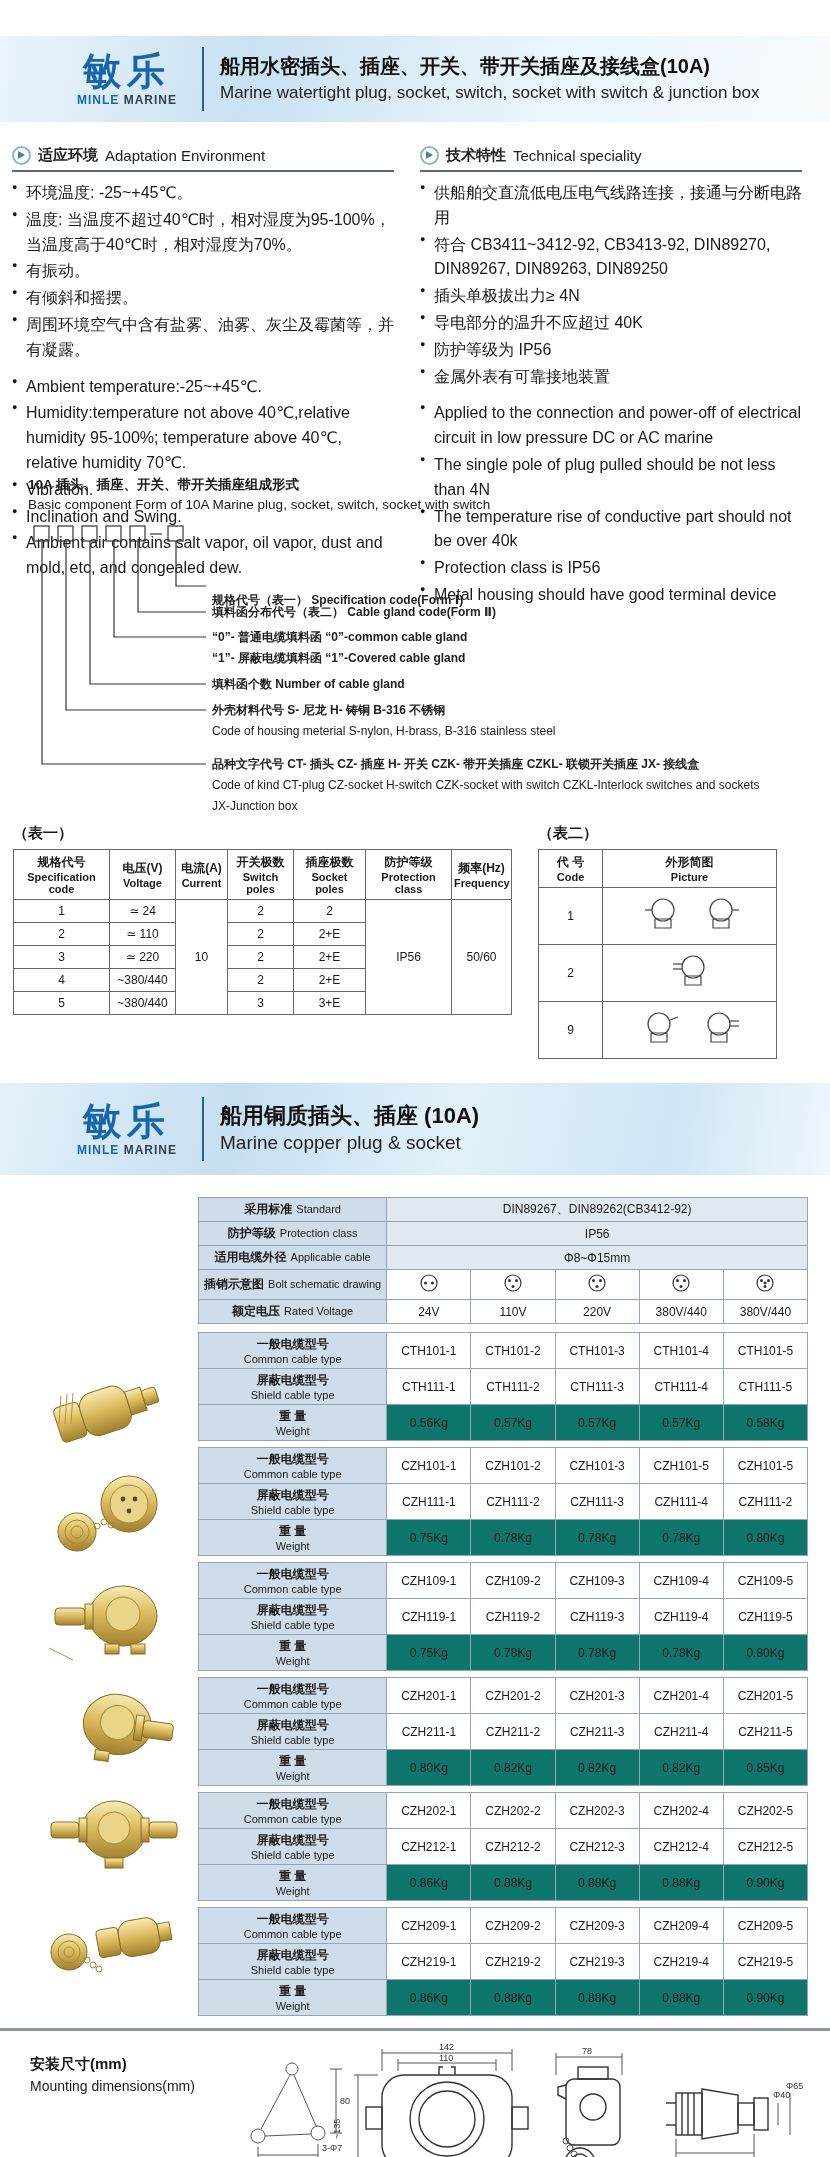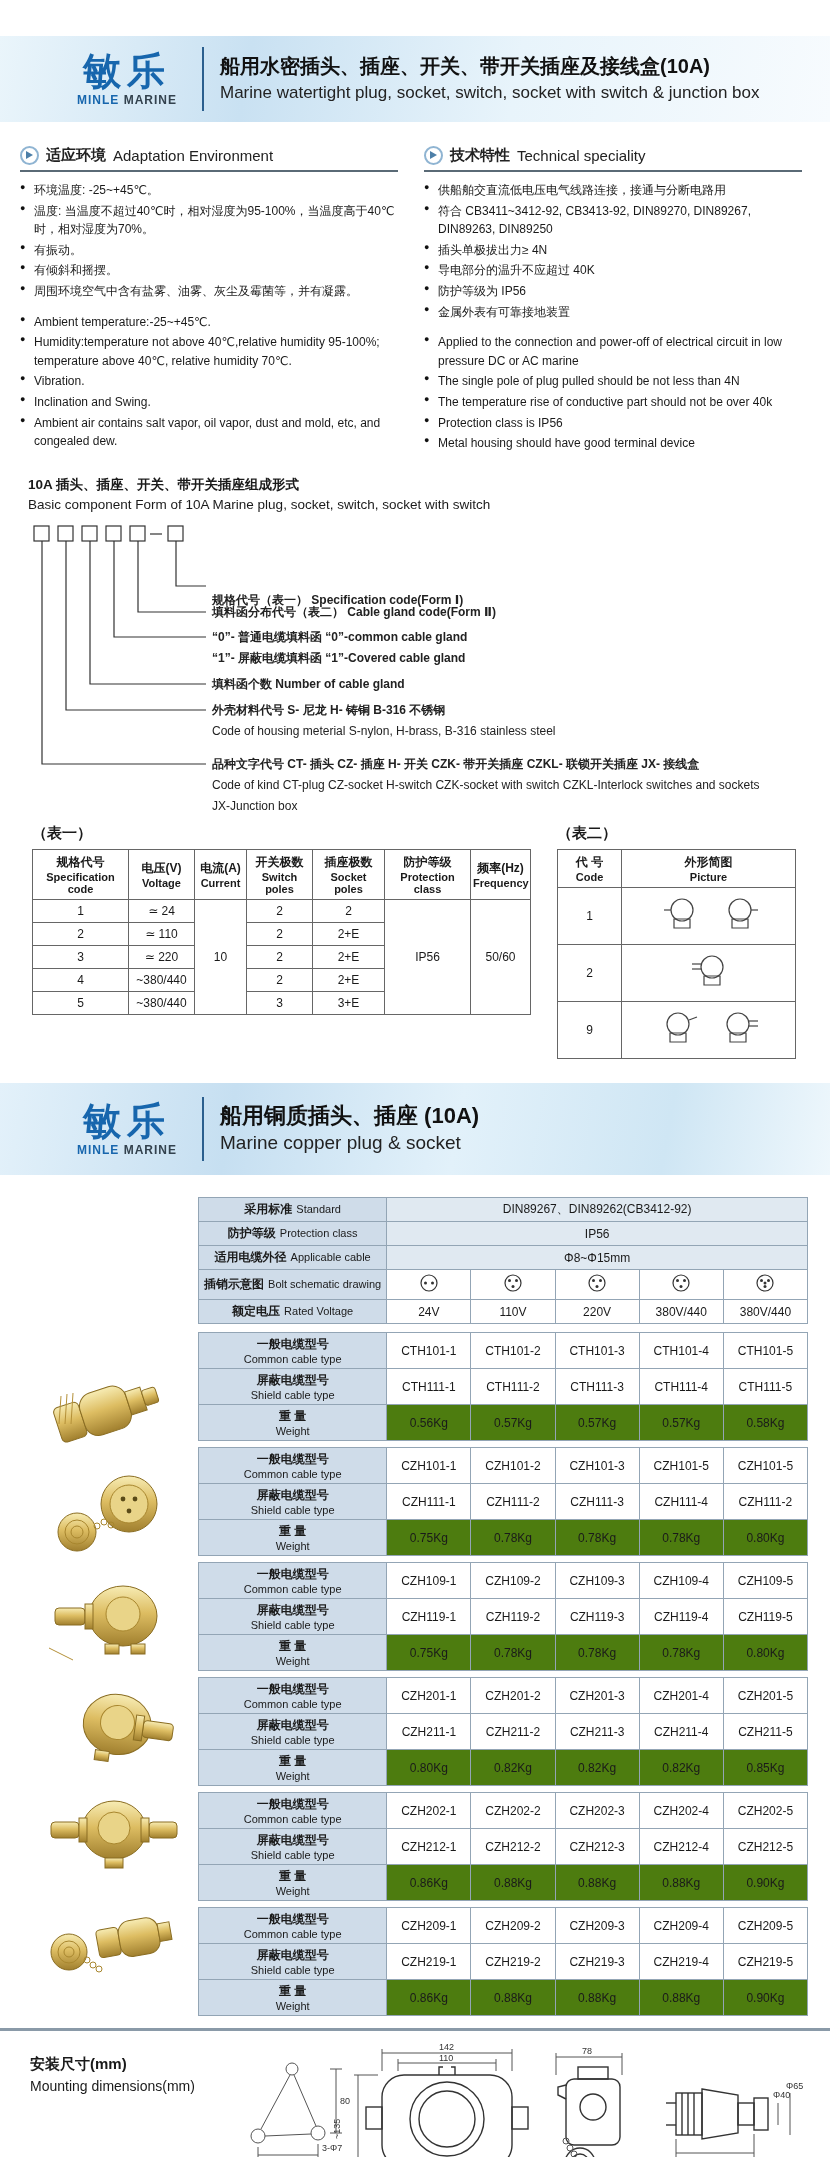--- a/index.html
+++ b/index.html
@@ -15,61 +15,61 @@
         background:linear-gradient(100deg,#e3f1fa 0%,#c6dff1 28%,#e2f1fa 55%,#cfe6f4 80%,#eef7fc 100%);}
   .logo{width:130px;margin-left:62px;text-align:center;flex-shrink:0;}
   .logo-cn{font-size:38px;font-weight:bold;color:#1766ad;letter-spacing:6px;line-height:40px;}
   .logo-en{font-size:12px;font-weight:bold;letter-spacing:1px;margin-top:2px;}
   .logo-en .m1{color:#1766ad;} .logo-en .m2{color:#33424e;}
   .band-divider{width:2px;height:64px;background:#2b5f8e;margin:0 16px 0 10px;flex-shrink:0;}
   .band-title-cn{font-size:20px;font-weight:bold;color:#111;line-height:28px;}
   .band-title-en{font-size:17px;color:#222;line-height:26px;}
 
   
-  .two-col{display:flex;gap:26px;padding:24px 28px 0 20px;height:352px;box-sizing:border-box;}
+  .two-col{display:flex;gap:26px;padding:24px 28px 0 12px;height:352px;box-sizing:border-box;}
   .col{flex:1;min-width:0;}
   .sec-title{display:flex;align-items:center;gap:7px;border-bottom:2px solid #5a6a76;padding-bottom:5px;margin-bottom:9px;}
   .sec-icon{width:15px;height:15px;border-radius:50%;background:#fff;border:2px solid #8fb4d2;position:relative;flex-shrink:0;}
   .sec-icon::after{content:"";position:absolute;left:4px;top:3px;border-left:7px solid #4d7fa8;border-top:4.5px solid transparent;border-bottom:4.5px solid transparent;}
   .sec-cn{font-size:15px;font-weight:bold;color:#222;}
   .sec-en{font-size:15px;color:#222;}
   ul.bullets{list-style:none;margin:0 0 12px 0;padding:0;}
-  ul.bullets li{font-size:12px;line-height:1.55;padding-left:14px;position:relative;margin-bottom:2px;}
+  ul.bullets li{font-size:16px;line-height:1.55;padding-left:14px;position:relative;margin-bottom:2px;}
   ul.bullets li::before{content:"●";position:absolute;left:0;top:0;font-size:9px;color:#111;}
 
   
   .component-form{padding:2px 28px 0 28px;}
   .cf-title-cn{font-size:13.5px;font-weight:bold;}
   .cf-title-en{font-size:13.5px;margin-top:3px;}
   .diagram{position:relative;height:296px;margin-top:12px;}
   .diagram svg{position:absolute;left:0;top:0;}
   .dlabel{position:absolute;left:184px;font-size:12px;line-height:16px;white-space:nowrap;color:#222;}
   .dlabel.b{font-weight:bold;}
 
   
-  .forms-row{display:flex;gap:26px;padding:0 32px;margin-top:4px;}
+  .forms-row{display:flex;gap:26px;padding:0 13px;margin-top:4px;}
   .form-caption{font-size:15px;font-weight:bold;margin-bottom:6px;}
   table.ftab{border-collapse:collapse;table-layout:fixed;}
   table.ftab th,table.ftab td{border:1px solid #666;text-align:center;padding:4px 2px;font-size:12px;}
   table.ftab th .hcn{font-weight:bold;font-size:12px;}
   table.ftab th .hen{font-weight:bold;font-size:11px;}
   #form1{width:498px;}
   #form2{width:238px;}
   #form2 td{height:48px;}
 
   
   .spec-section{display:flex;padding:0 22px 0 30px;margin-top:22px;align-items:center;}
   .photos{width:168px;flex-shrink:0;padding-top:138px;box-sizing:border-box;}
   .photo{height:95px;margin-bottom:11px;display:flex;align-items:center;justify-content:center;}
   .tables{flex:1;}
   table.spec{border-collapse:collapse;table-layout:fixed;width:610px;}
   table.spec td{border:1px solid #93a5b5;font-size:12px;text-align:center;padding:3px 2px;background:#fff;}
   table.spec td.lbl{background:#cfdce9;}
   table.spec td.metaval{background:#e0e9f1;}
-  table.spec td.wt{background:#4d7c0f;}
+  table.spec td.wt{background:#0f766e;}
   .lcn{font-weight:bold;font-size:12px;}
   .len{font-weight:normal;font-size:11px;}
   td.lbl .len{display:block;}
   td.lbl.inline .len{display:inline;margin-left:4px;}
   table.meta{margin-bottom:8px;}
   table.grp{margin-bottom:6px;}
 
   
   .mounting{display:flex;padding:10px 22px 0 30px;margin-top:6px;border-top:3px solid #8a9aa8;}
   .mount-title{width:200px;padding-top:14px;}

